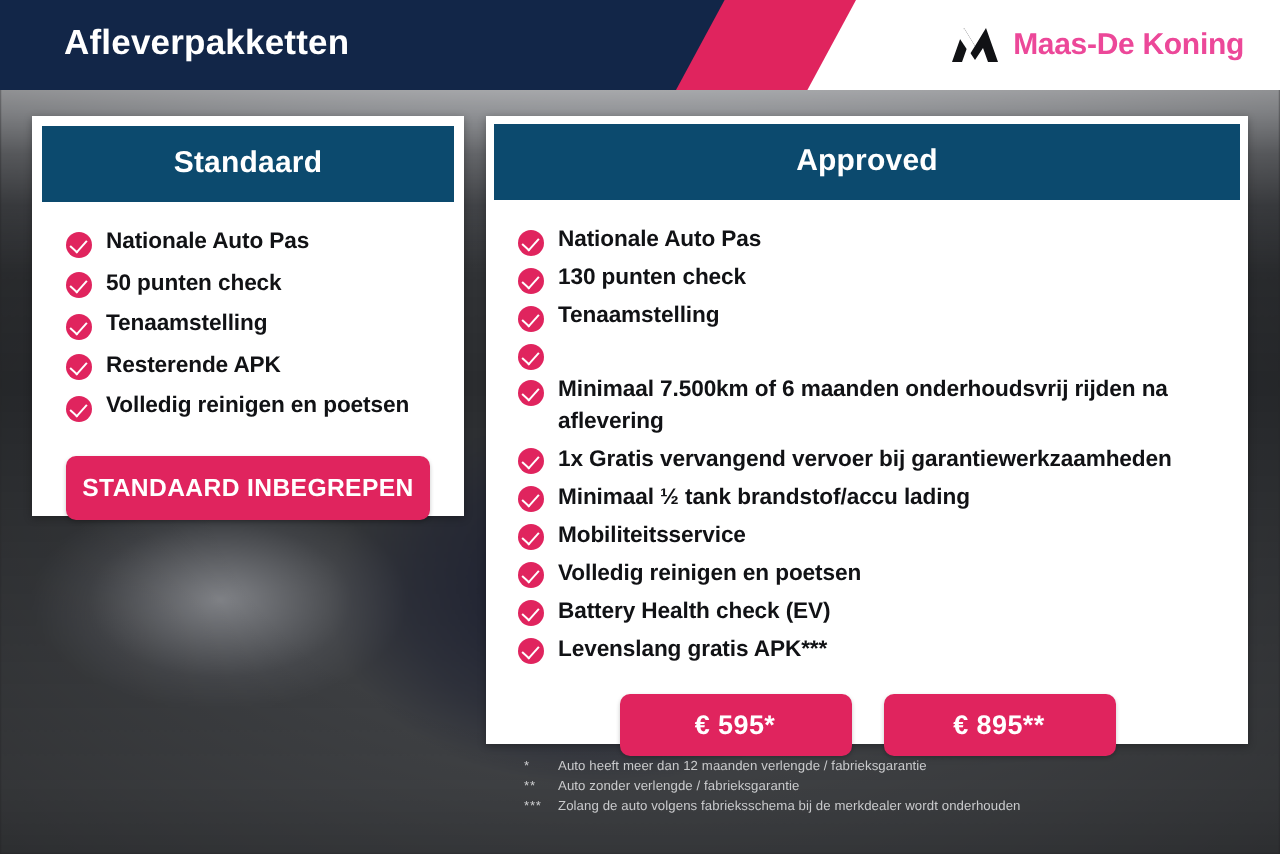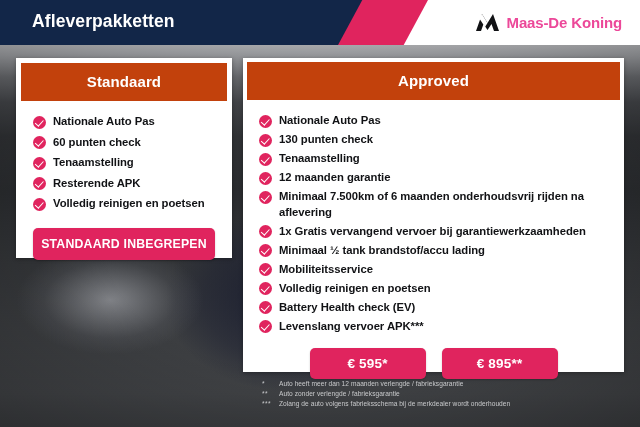--- a/index.html
+++ b/index.html
@@ -106,21 +106,21 @@
     background: #ffffff;
     box-shadow: 0 1px 4px rgba(0,0,0,0.30);
     z-index: 4;
     display: flex;
     flex-direction: column;
   }
   .card-standard { left: 16px;  top: 58px;  width: 216px; height: 200px; }
   .card-approved { left: 243px; top: 58px;  width: 381px; height: 314px; }
 
   .card-head {
-    background: #c2410c;
+    background: #0c4a6e;
     color: #ffffff;
     text-align: center;
     font-weight: bold;
     font-size: 15px;
     letter-spacing: 0.1px;
   }
   .card-standard .card-head { margin: 5px 5px 0 5px; padding: 10px 0 11px; }
   .card-approved .card-head { margin: 4px 4px 0 4px; padding: 10px 0 11px; }
 
   .feature-list {
@@ -235,21 +235,21 @@
 
   <div class="card card-standard">
     <div class="card-head">Standaard</div>
     <ul class="feature-list">
       <li class="feature">
         <span class="check"></span>
         <span class="feature-text">Nationale Auto Pas</span>
       </li>
       <li class="feature">
         <span class="check"></span>
-        <span class="feature-text">60 punten check</span>
+        <span class="feature-text">50 punten check</span>
       </li>
       <li class="feature">
         <span class="check"></span>
         <span class="feature-text">Tenaamstelling</span>
       </li>
       <li class="feature">
         <span class="check"></span>
         <span class="feature-text">Resterende APK</span>
       </li>
       <li class="feature">
@@ -270,21 +270,20 @@
       <li class="feature">
         <span class="check"></span>
         <span class="feature-text">130 punten check</span>
       </li>
       <li class="feature">
         <span class="check"></span>
         <span class="feature-text">Tenaamstelling</span>
       </li>
       <li class="feature">
         <span class="check"></span>
-        <span class="feature-text">12 maanden garantie</span>
       </li>
       <li class="feature">
         <span class="check"></span>
         <span class="feature-text">Minimaal 7.500km of 6 maanden onderhoudsvrij rijden na aflevering</span>
       </li>
       <li class="feature">
         <span class="check"></span>
         <span class="feature-text">1x Gratis vervangend vervoer bij garantiewerkzaamheden</span>
       </li>
       <li class="feature">
@@ -298,21 +297,21 @@
       <li class="feature">
         <span class="check"></span>
         <span class="feature-text">Volledig reinigen en poetsen</span>
       </li>
       <li class="feature">
         <span class="check"></span>
         <span class="feature-text">Battery Health check (EV)</span>
       </li>
       <li class="feature">
         <span class="check"></span>
-        <span class="feature-text">Levenslang vervoer APK***</span>
+        <span class="feature-text">Levenslang gratis APK***</span>
       </li>
     </ul>
     <div class="price-row">
       <button class="btn-pill btn-price">€ 595*</button>
       <button class="btn-pill btn-price">€ 895**</button>
     </div>
   </div>
 
   <div class="footnotes">
     <div class="footnote">

